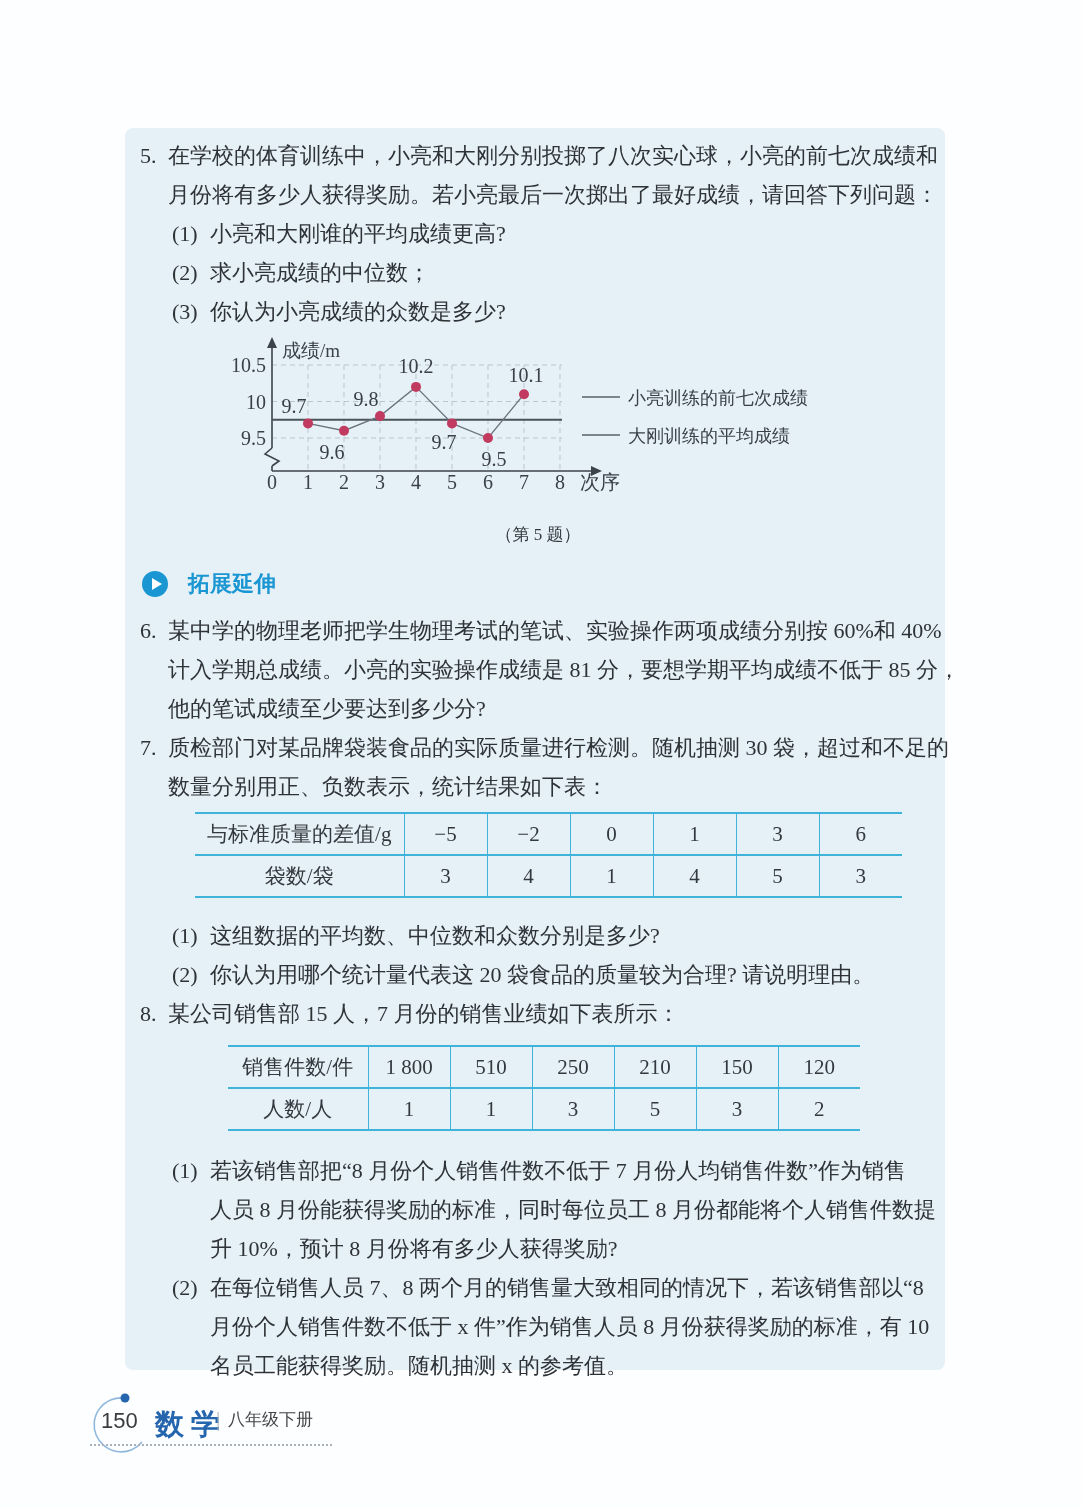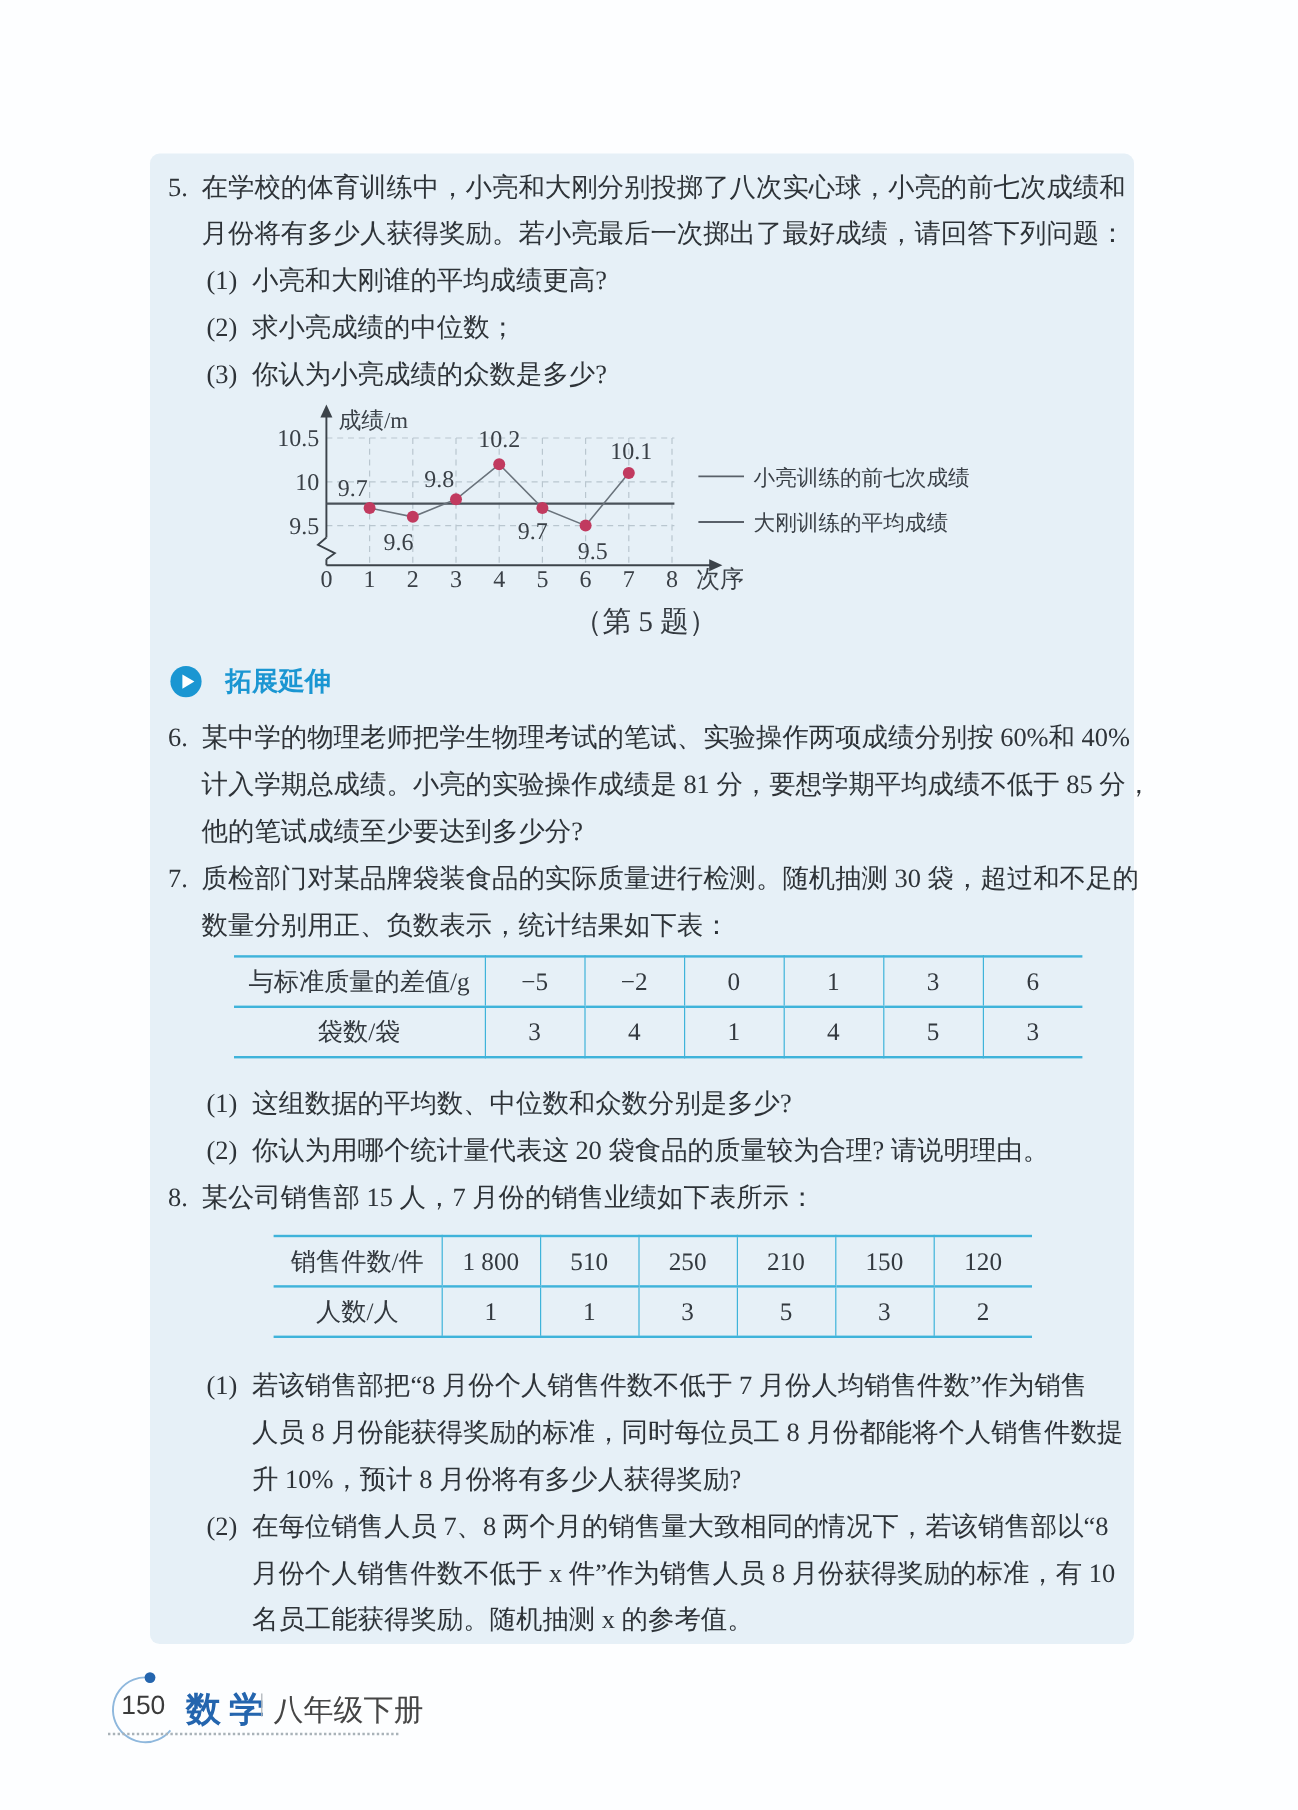--- a/index.html
+++ b/index.html
@@ -24,21 +24,21 @@
   .pnum  { display:inline-block; width:28px; }
   .cont  { padding-left:28px; }
   .subitem { padding-left:32px; line-height:39px; white-space:nowrap; }
   .si-label { display:inline-block; min-width:38px; }
   .si-cont { padding-left:70px; line-height:39px; white-space:nowrap; }
 
   
   .chart-fig { margin:4px 0 20px 90px; width:656px; }
   .chart-fig svg { display:block; }
   svg text { font-family:"Liberation Serif","DejaVu Serif",serif; fill:#3a4047; }
-  .chart-caption { width:616px; text-align:center; line-height:32px; font-size:24px; color:#33393f; }
+  .chart-caption { width:616px; text-align:center; line-height:32px; font-size:17px; color:#33393f;margin-top:16px; }
 
   
   .section-header { display:flex; align-items:center; gap:20px; margin:10px 0 14px 2px; height:26px; }
   .play-circle { position:relative; width:26px; height:26px; border-radius:50%; background:#1a96d2; flex:0 0 auto; }
   .play-circle::after { content:""; position:absolute; left:10px; top:7px;
       border-left:10px solid #ffffff; border-top:6px solid transparent; border-bottom:6px solid transparent; }
   .section-title { color:#1a96d2; font-weight:bold; font-size:22px;
       font-family:"Liberation Sans","DejaVu Sans",sans-serif; }
 
   
@@ -55,21 +55,21 @@
   .tbl-sales td.c  { width:82px; }
 
   
   .footer { position:absolute; left:0; top:1388px; width:420px; height:70px; }
   .footer-arc { position:absolute; left:86px; top:2px; }
   .footer-pagenum { position:absolute; left:101px; top:20px; font-size:22px; color:#3b3b3b;
       font-family:"Liberation Sans","DejaVu Sans",sans-serif; }
   .footer-subject { position:absolute; left:155px; top:17px; font-size:29px; font-weight:bold;
       color:#2465ae; letter-spacing:7px; }
   .footer-sep { position:absolute; left:216px; top:19px; font-size:21px; color:#b0b6bb; }
-  .footer-volume { position:absolute; left:228px; top:20px; font-size:25px; color:#454545; }
+  .footer-volume { position:absolute; left:228px; top:20px; font-size:17px; color:#454545; }
   .footer-dashes { position:absolute; left:90px; top:56px; width:242px; border-bottom:2px dotted #a9b2b8; }
 </style>
 </head>
 <body>
 
 <div class="panel">
 
   <div>
     <div class="pline"><span class="pnum">5.</span><span>在学校的体育训练中，小亮和大刚分别投掷了八次实心球，小亮的前七次成绩和</span></div>
     <div class="pline cont">月份将有多少人获得奖励。若小亮最后一次掷出了最好成绩，请回答下列问题：</div>

